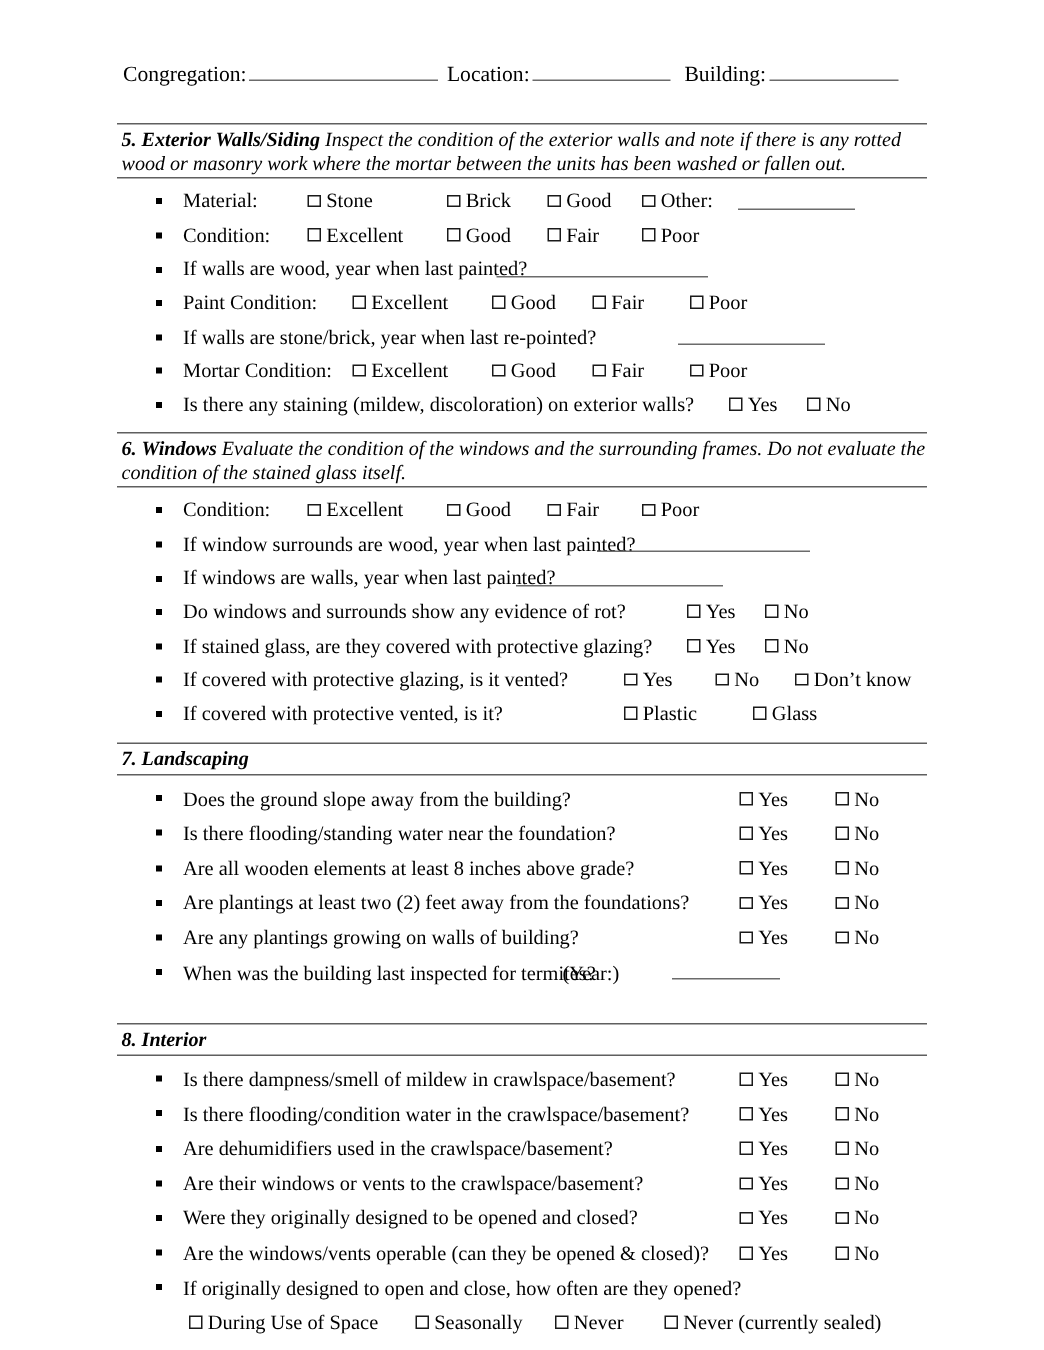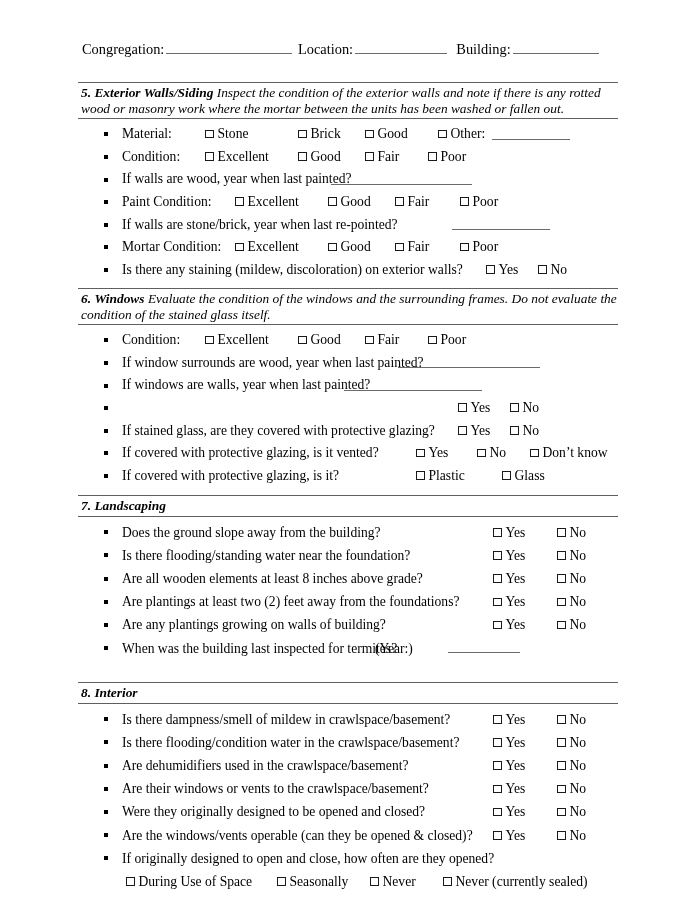--- a/index.html
+++ b/index.html
@@ -143,21 +143,21 @@
       <span class="sec-desc">Inspect the condition of the exterior walls and note if there is any rotted wood or masonry work where the mortar between the units has been washed or fallen out.</span>
     </div>
     <div class="rows">
 
       <div class="row">
         <span class="bullet"></span>
         <span class="qtext">Material:</span>
         <span class="opt" style="left:127px;"><span class="cb"></span><span>Stone</span></span>
         <span class="opt" style="left:220px;"><span class="cb"></span><span>Brick</span></span>
         <span class="opt" style="left:287px;"><span class="cb"></span><span>Good</span></span>
-        <span class="opt" style="left:360px;text-align:center;"><span class="cb"></span><span>Other:</span></span>
+        <span class="opt" style="left:350px;text-align:center;"><span class="cb"></span><span>Other:</span></span>
         <span class="inline-blank" style="left:414px; width:78px;"></span>
       </div>
 
       <div class="row">
         <span class="bullet"></span>
         <span class="qtext">Condition:</span>
         <span class="opt" style="left:127px;"><span class="cb"></span><span>Excellent</span></span>
         <span class="opt" style="left:220px;"><span class="cb"></span><span>Good</span></span>
         <span class="opt" style="left:287px;"><span class="cb"></span><span>Fair</span></span>
         <span class="opt" style="left:350px;"><span class="cb"></span><span>Poor</span></span>
@@ -227,20 +227,21 @@
       </div>
 
       <div class="row">
         <span class="bullet"></span>
         <span class="qtext">If windows are walls, year when last painted?</span>
         <span class="inline-blank" style="left:266px; width:138px;"></span>
       </div>
 
       <div class="row">
         <span class="bullet"></span>
+        <span class="qtext">Do windows and surrounds show any evidence of rot?</span>
         <span class="opt" style="left:380px;"><span class="cb"></span><span>Yes</span></span>
         <span class="opt" style="left:432px;"><span class="cb"></span><span>No</span></span>
       </div>
 
       <div class="row">
         <span class="bullet"></span>
         <span class="qtext">If stained glass, are they covered with protective glazing?</span>
         <span class="opt" style="left:380px;"><span class="cb"></span><span>Yes</span></span>
         <span class="opt" style="left:432px;"><span class="cb"></span><span>No</span></span>
       </div>
@@ -248,21 +249,21 @@
       <div class="row">
         <span class="bullet"></span>
         <span class="qtext">If covered with protective glazing, is it vented?</span>
         <span class="opt" style="left:338px;"><span class="cb"></span><span>Yes</span></span>
         <span class="opt" style="left:399px;"><span class="cb"></span><span>No</span></span>
         <span class="opt" style="left:452px;"><span class="cb"></span><span>Don’t know</span></span>
       </div>
 
       <div class="row">
         <span class="bullet"></span>
-        <span class="qtext">If covered with protective glazing, is it?</span>
+        <span class="qtext">If covered with protective vented, is it?</span>
         <span class="opt" style="left:338px;"><span class="cb"></span><span>Plastic</span></span>
         <span class="opt" style="left:424px;"><span class="cb"></span><span>Glass</span></span>
       </div>
 
     </div>
   </div>
 
   <div class="section" style="top:495px;">
     <div class="sec-head">
       <span class="sec-num">7.</span>

